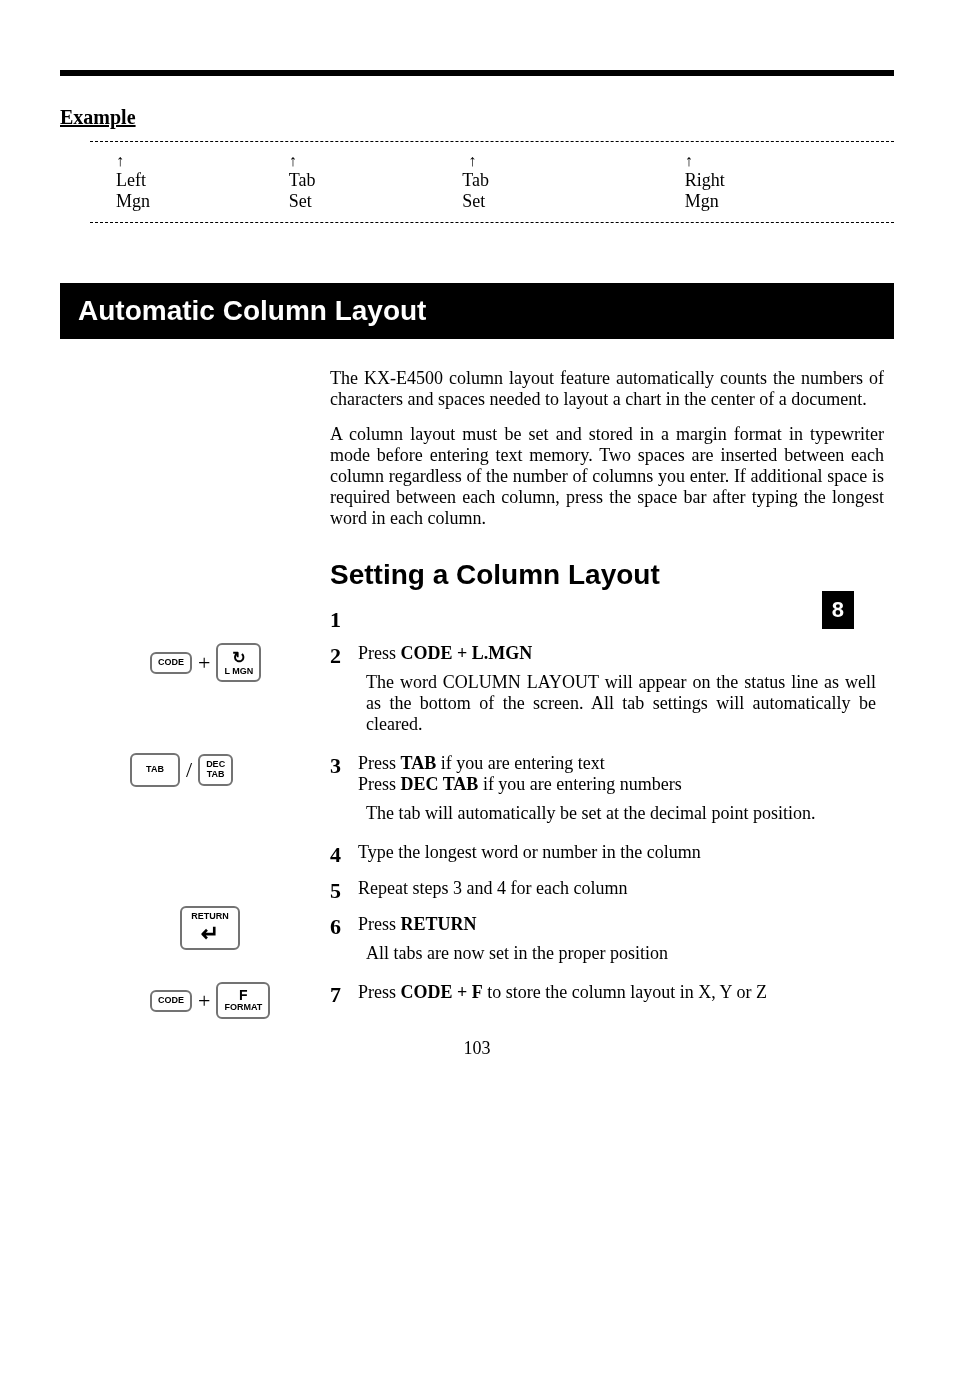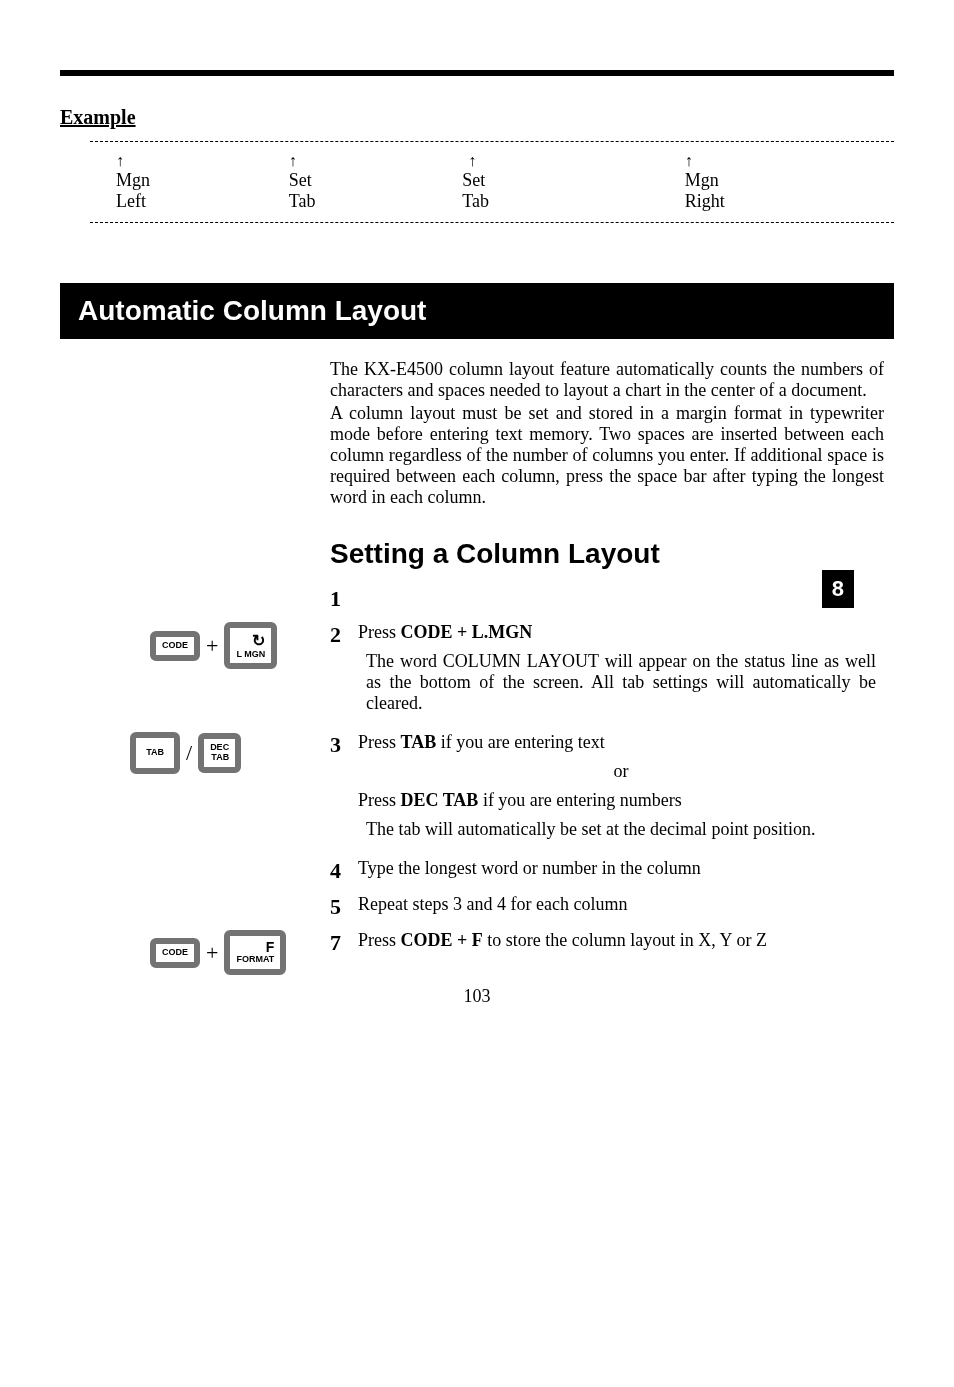--- a/index.html
+++ b/index.html
@@ -48,29 +48,29 @@
     font-size: 16px;
   }
   .black-bar {
     background: #000;
     color: #fff;
     font-family: Helvetica, Arial, sans-serif;
     font-size: 28px;
     font-weight: bold;
     padding: 12px 18px;
     margin-top: 60px;
-    margin-bottom: 20px;
+    margin-bottom: 29px;
   }
   .body-text {
     margin-left: 270px;
     margin-right: 10px;
   }
   .body-text p {
     text-align: justify;
-    margin: 2px 0;
+    margin: 14px 0;
   }
   .sub-heading {
     font-family: Helvetica, Arial, sans-serif;
     font-size: 28px;
     font-weight: bold;
     margin: 30px 0 16px 0;
   }
   ol.steps {
     list-style: none;
     padding: 0;
@@ -104,28 +104,28 @@
     background: #000;
     color: #fff;
     font-family: Helvetica, Arial, sans-serif;
     font-size: 22px;
     font-weight: bold;
     padding: 8px 10px;
     line-height: 1;
   }
   .keycap {
     display: inline-block;
-    border: 6px solid #737373;
+    border: 2px solid #737373;
     border-radius: 6px;
     min-width: 34px;
     padding: 4px 6px;
     font-family: Helvetica, Arial, sans-serif;
     font-size: 9px;
     font-weight: bold;
-    text-align: right;
+    text-align: center;
     vertical-align: middle;
     line-height: 1.1;
     box-sizing: border-box;
   }
   .keycap.big {
     min-width: 50px;
     padding: 10px 10px;
   }
   .keycap .glyph {
     font-size: 16px;
@@ -161,30 +161,30 @@
 <div class="example-box">
   <table class="ex-table">
     <tbody>
     <tr class="arrow">
       <td><span>↑</span></td>
       <td><span>↑</span></td>
       <td style="text-align:left;padding-left:40px"><span>↑</span></td>
       <td><span>↑</span></td>
     </tr>
     <tr>
+      <td><span>Left</span></td>
+      <td><span>Tab</span></td>
+      <td style="text-align:left;padding-left:34px"><span>Tab</span></td>
+      <td><span>Right</span></td>
+    </tr>
+    <tr>
       <td><span>Mgn</span></td>
       <td><span>Set</span></td>
       <td style="text-align:left;padding-left:34px"><span>Set</span></td>
       <td><span>Mgn</span></td>
-    </tr>
-    <tr>
-      <td><span>Left</span></td>
-      <td><span>Tab</span></td>
-      <td style="text-align:left;padding-left:34px"><span>Tab</span></td>
-      <td><span>Right</span></td>
     </tr>
   </tbody>
     </table>
 </div>
 
 <div class="black-bar">Automatic Column Layout</div>
 
 <div class="body-text">
   <p>The KX-E4500 column layout feature automatically counts the numbers of characters and spaces needed to layout a chart in the center of a document.</p>
   <p>A column layout must be set and stored in a margin format in typewriter mode before entering text memory. Two spaces are inserted between each column regardless of the number of columns you enter. If additional space is required between each column, press the space bar after typing the longest word in each column.</p>
@@ -224,21 +224,20 @@
         <span class="keycap">
           <span>DEC</span><br>
           <span>TAB</span>
         </span>
       </div>
       <span class="num">3</span>
       <div class="step-body">
         <div>
           <span>Press </span><b>TAB</b><span> if you are entering text</span>
         </div>
-        <p class="center">or</p>
         <div>
           <span>Press </span><b>DEC TAB</b><span> if you are entering numbers</span>
         </div>
         <p>The tab will automatically be set at the decimal point position.</p>
       </div>
     </li>
 
     <li>
       <span class="num">4</span>
       <div class="step-body">
@@ -246,20 +245,35 @@
       </div>
     </li>
 
     <li>
       <span class="num">5</span>
       <div class="step-body">
         <span>Repeat steps 3 and 4 for each column</span>
       </div>
     </li>
 
+    <li class="prel">
+      <div class="key-row" style="left:-150px;top:-8px;flex-direction:column;align-items:flex-end;gap:2px">
+        <span class="keycap return">
+          <span>RETURN</span><br>
+          <span class="glyph" style="font-size:22px">↵</span>
+        </span>
+      </div>
+      <span class="num">6</span>
+      <div class="step-body">
+        <div>
+          <span>Press </span><b>RETURN</b>
+        </div>
+        <p>All tabs are now set in the proper position</p>
+      </div>
+    </li>
 
     <li class="prel">
       <div class="key-row" style="left:-180px;top:0">
         <span class="keycap">CODE</span>
         <span>+</span>
         <span class="keycap">
           <span style="font-size:14px">F</span><br>
           <span>FORMAT</span>
         </span>
       </div>

